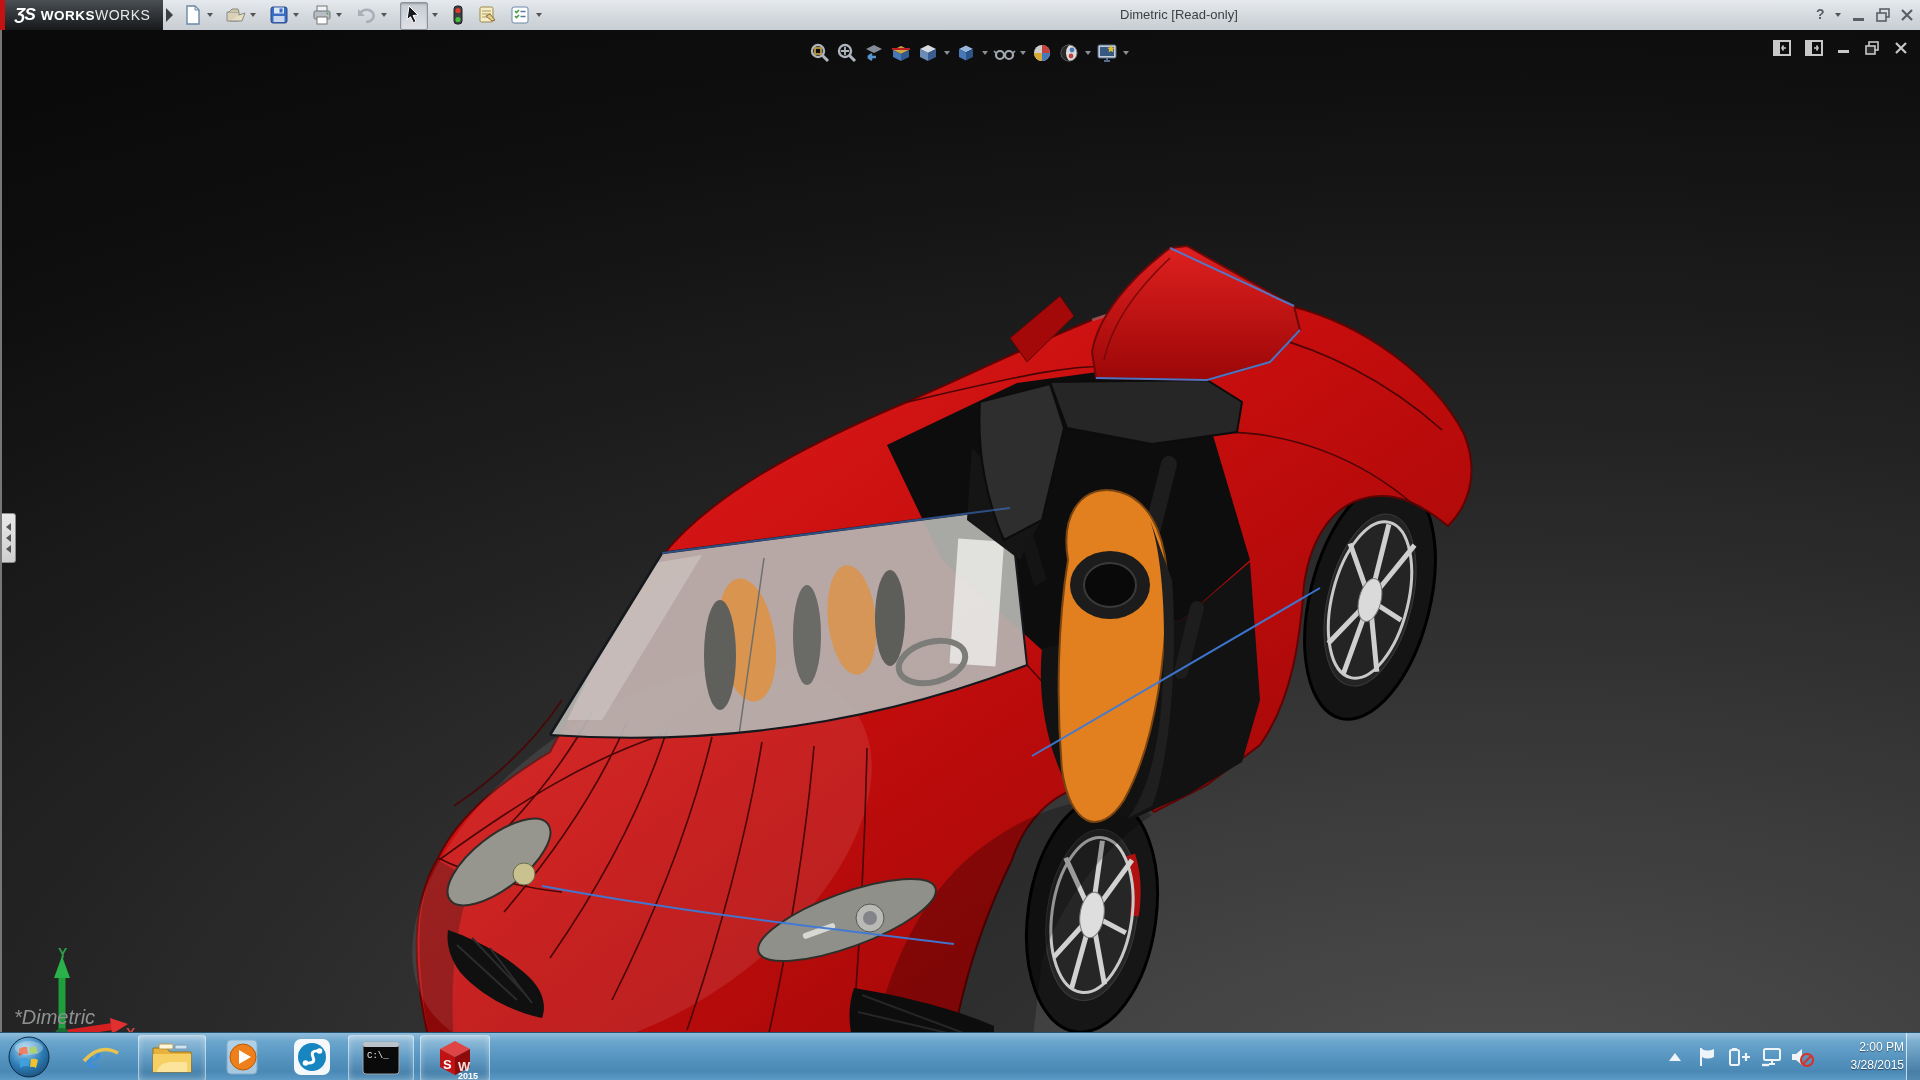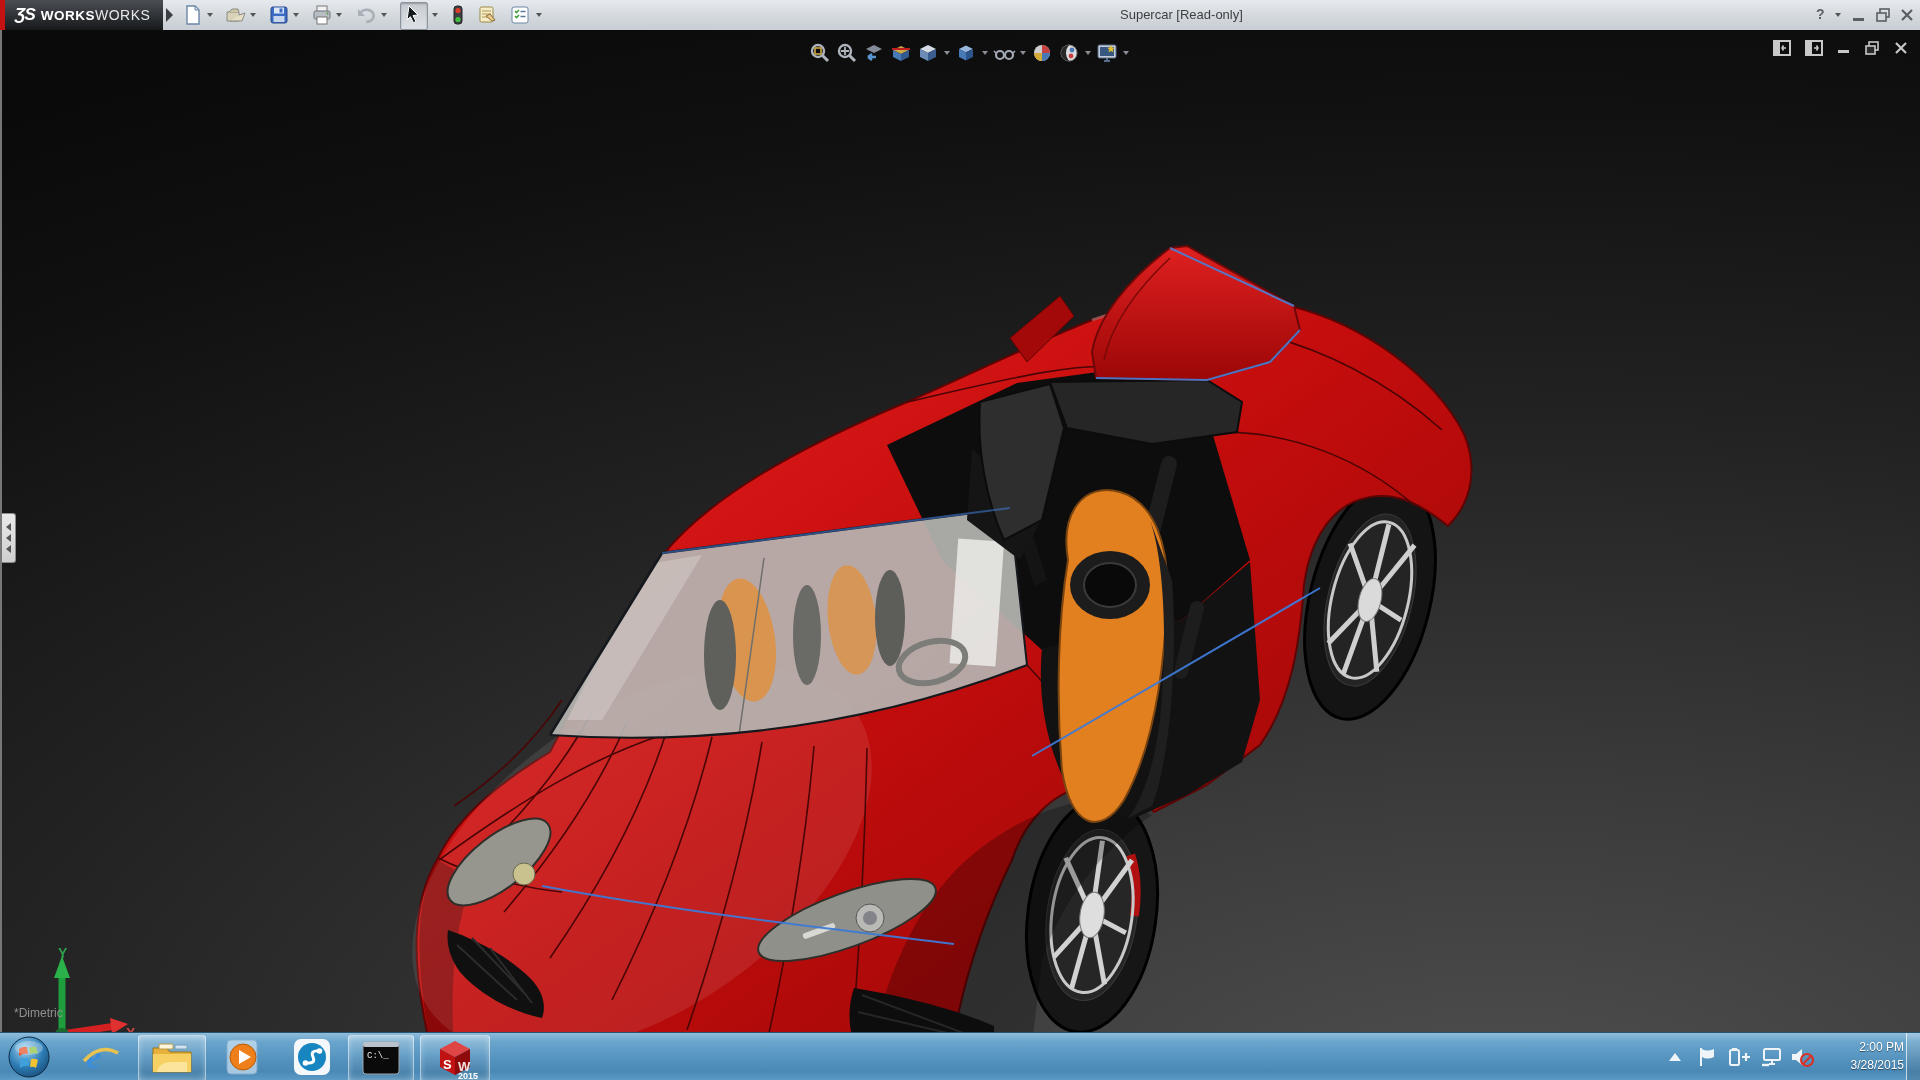--- a/index.html
+++ b/index.html
@@ -33,21 +33,21 @@
   .hud{position:absolute;top:11px;left:806px;display:flex;align-items:center;gap:3px;}
   .hud .hico{width:24px;height:24px;cursor:pointer;opacity:.95;}
   .hud .hcaret{width:8px;height:24px;display:flex;align-items:center;justify-content:center;cursor:pointer;}
   .hud .hcaret i{width:0;height:0;border-top:4px solid #8a8f96;border-left:3.5px solid transparent;border-right:3.5px solid transparent;}
   .vwc{position:absolute;top:10px;right:14px;display:flex;align-items:center;gap:14px;}
   .lefttab{position:absolute;left:0;top:483px;width:13px;height:48px;background:linear-gradient(#e9e9e9,#cfcfcf);
     border:1px solid #8a8a8a;border-left:none;border-radius:0 3px 3px 0;cursor:pointer;
     display:flex;flex-direction:column;align-items:center;justify-content:center;gap:3px;}
   .lefttab i{width:0;height:0;border-right:5px solid #555;border-top:4px solid transparent;border-bottom:4px solid transparent;}
   .triad{position:absolute;left:14px;top:916px;}
-  .orient-label{position:absolute;left:12px;top:976px;color:#8f9193;font-size:12px;}
+  .orient-label{position:absolute;left:12px;top:976px;color:#8f9193;font-size:20px;font-style:italic;}
 
   
   .taskbar{position:absolute;left:0;top:1032px;width:1920px;height:48px;
     background:linear-gradient(#8fbcdb 0%,#69a5cc 18%,#5593bf 55%,#4a88b5 80%,#5d9dc8 100%);
     border-top:1px solid #26536f;}
   .tb-item{position:absolute;top:2px;height:44px;display:flex;align-items:center;justify-content:center;cursor:pointer;}
   .tb-btn{border:1px solid rgba(255,255,255,.55);border-radius:3px;
     background:linear-gradient(rgba(255,255,255,.28),rgba(255,255,255,.08) 45%,rgba(0,0,0,.08));
     box-shadow:inset 0 0 6px rgba(255,255,255,.35);}
   .tray{position:absolute;top:0;height:48px;display:flex;align-items:center;cursor:pointer;}
@@ -117,21 +117,21 @@
         <path d="M9 11l6 5 3-1-5-6z" fill="#e8c98e" stroke="#8a6a30"></path>
       </svg>
     <svg class="tb-ico" style="left:510px" viewBox="0 0 20 20">
         <rect x="2" y="2" width="16" height="16" rx="2" fill="#fff" stroke="#6b87a8"></rect>
         <path d="M5 6l1.5 1.5L9 5" stroke="#3f9e3a" stroke-width="1.6" fill="none"></path>
         <path d="M5 11l1.5 1.5L9 10" stroke="#3f9e3a" stroke-width="1.6" fill="none"></path>
         <path d="M10.5 6.5h5M10.5 11.5h5" stroke="#5a7a9a" stroke-width="1.4"></path>
       </svg>
     <div class="caret" style="left:536px"></div>
 
-    <div class="doc-title">Supercar [Read-only]</div>
+    <div class="doc-title">Dimetric [Read-only]</div>
 
     <span class="tbr" style="left:1816px;font-weight:bold">?</span>
     <div class="caret" style="left:1835px;top:13px"></div>
     <svg class="tbr" style="left:1852px;top:9px" width="14" height="14" viewBox="0 0 14 14">
         <rect x="1" y="9" width="11" height="3" fill="#5a5f66"></rect>
       </svg>
     <svg class="tbr" style="left:1876px;top:8px" width="15" height="15" viewBox="0 0 15 15">
         <rect x="4" y="1" width="9" height="8" fill="none" stroke="#5a5f66" stroke-width="1.6"></rect>
         <rect x="1" y="5" width="9" height="8" fill="#d2d7dc" stroke="#5a5f66" stroke-width="1.6"></rect>
       </svg>

